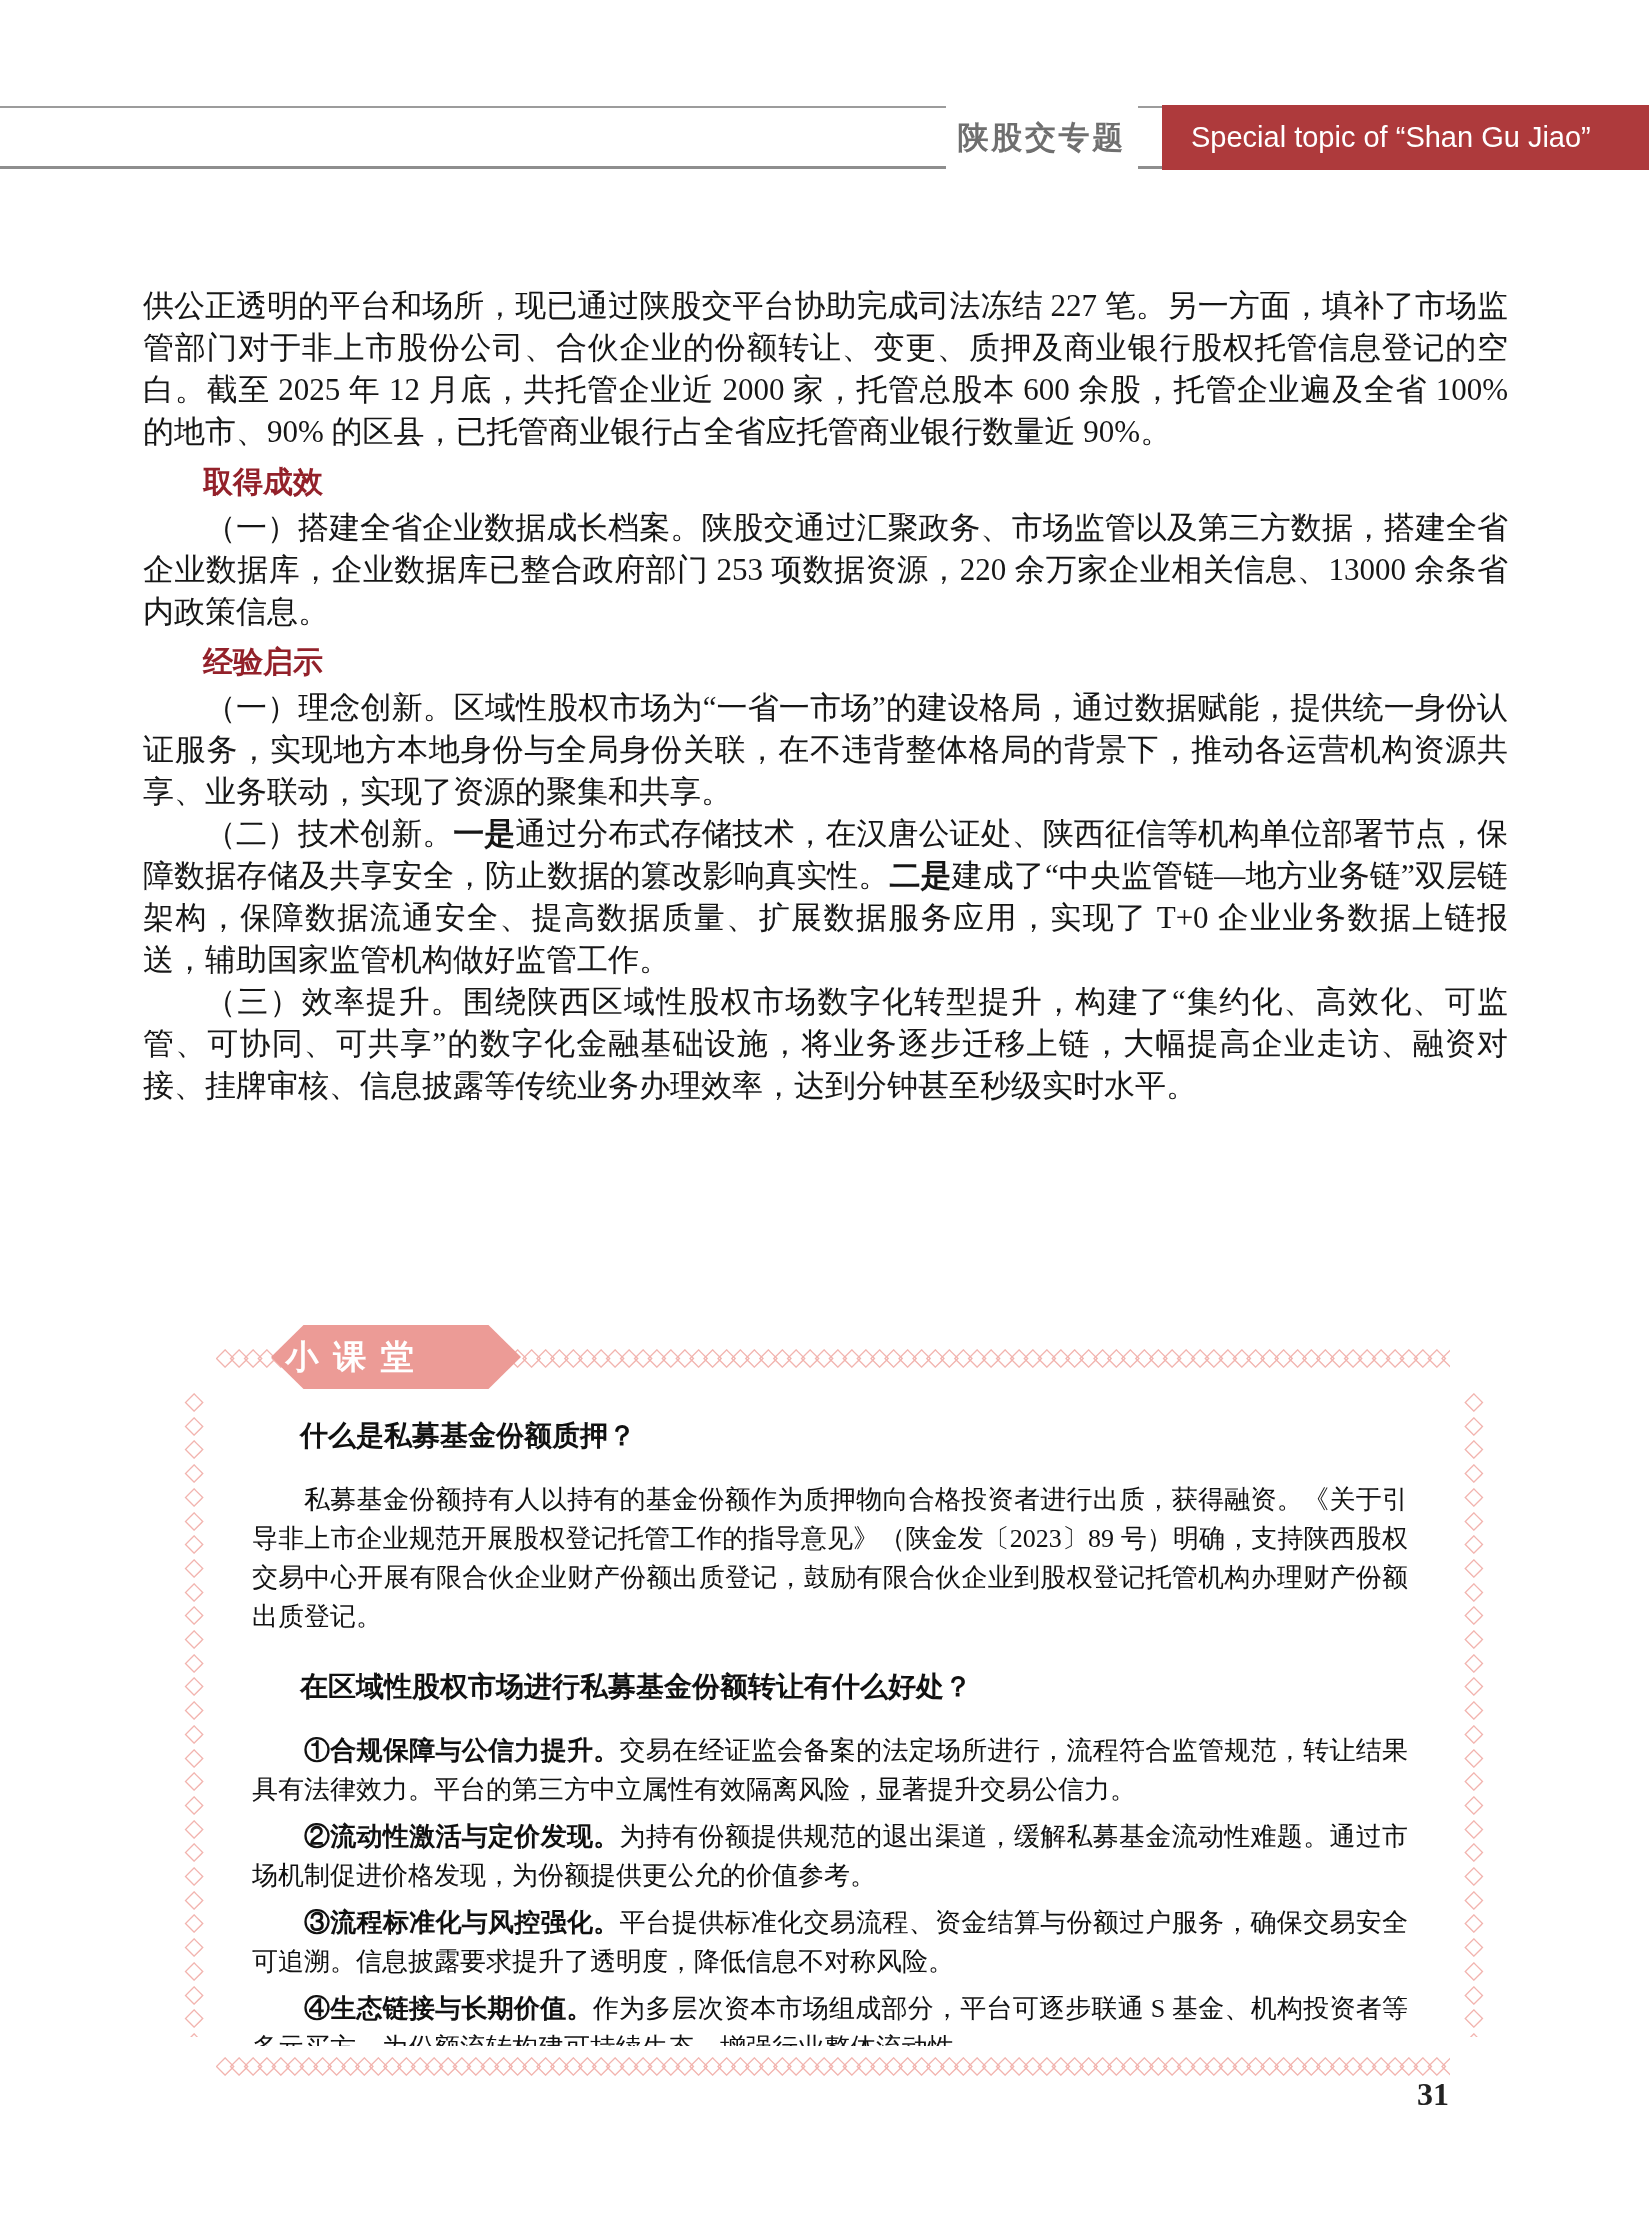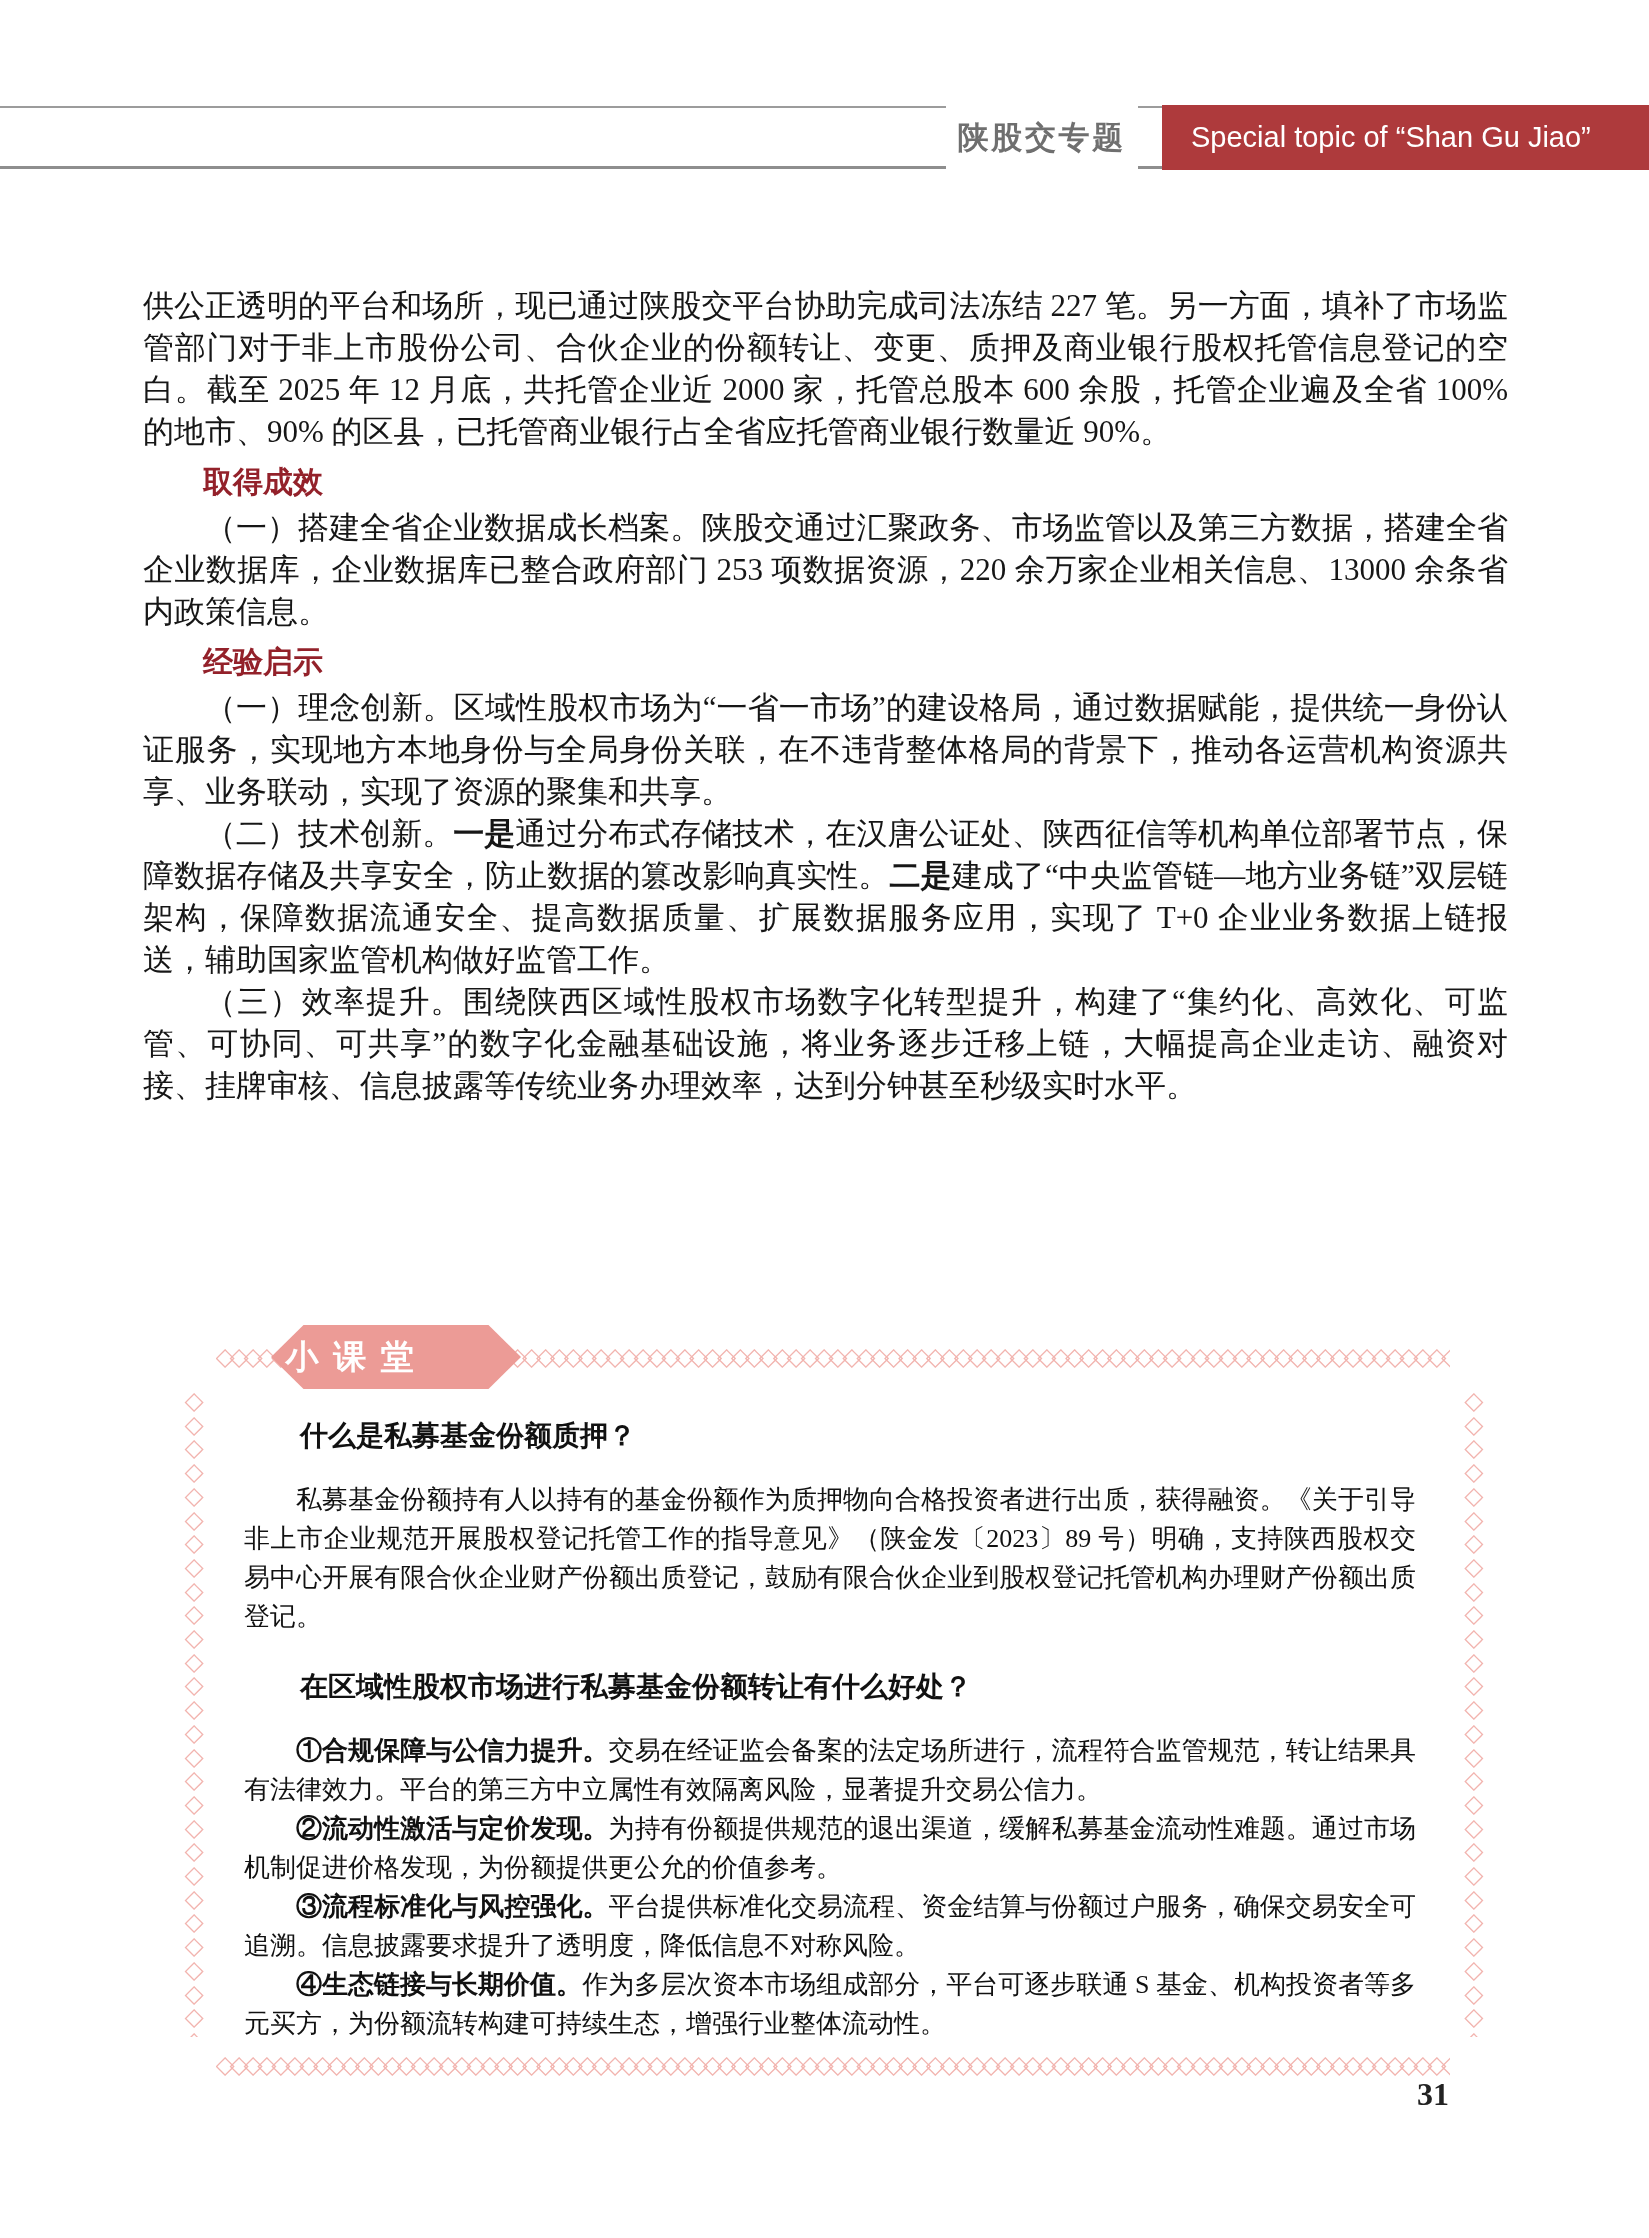--- a/index.html
+++ b/index.html
@@ -68,21 +68,21 @@
     display:flex;align-items:center;
     color:#ffffff;font-size:33px;font-weight:700;
     font-family:"Liberation Sans","DejaVu Sans",sans-serif;
     letter-spacing:14.6px;text-indent:14.6px;
   }
   .classroom-content{
     position:absolute;left:51px;right:57px;top:59px;bottom:20px;
     font-size:26px;line-height:39px;text-align:justify;z-index:2;
     color:#111111;overflow:hidden;
   }
-  .classroom-content p{margin:0;}
+  .classroom-content p{margin:8px;}
   .classroom-content p.question{
     font-weight:700;text-indent:2em;font-size:28px;
     margin:31px 0 25px 0;text-align:left;
   }
   .classroom-content p.question:first-child{margin-top:0;}
   .classroom-content p.para{text-indent:2em;}
   
   .page-number{
     position:absolute;left:1417px;top:2076px;
     font-family:"Liberation Serif","DejaVu Serif",serif;

